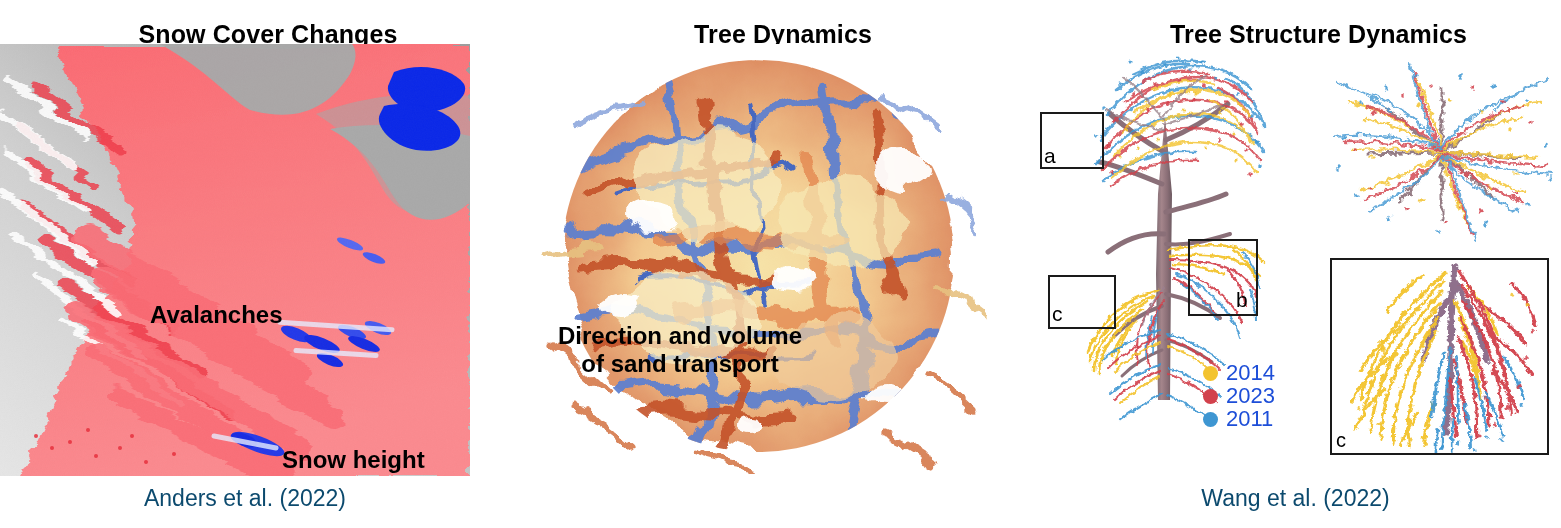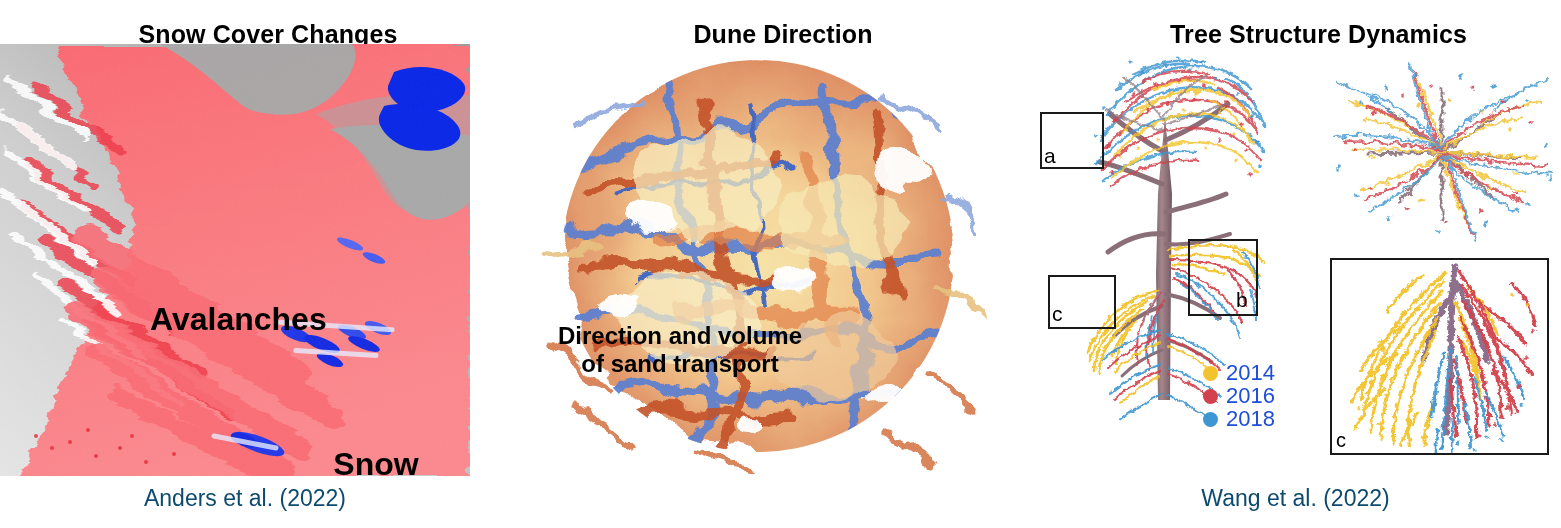--- a/index.html
+++ b/index.html
@@ -23,21 +23,21 @@
   }
 
   
   #snow-figure{
     position:absolute;left:0;top:44px;width:470px;height:432px;overflow:hidden;
     background:linear-gradient(150deg,#9a9a9a 0%,#a5a5a5 28%,#c2c2c2 55%,#d8d8d8 75%,#e2e2e2 100%);
   }
   #snow-figure .layer{position:absolute;inset:0;}
   .snow-label{
     position:absolute;color:#000;font-weight:bold;font-family:"Liberation Sans",sans-serif;
-    font-size:32px;text-align:center;line-height:1.12;white-space:pre-line;
+    font-size:24px;text-align:center;line-height:1.12;white-space:pre-line;
   }
   #snow-label-avalanches{left:150px;top:258px;}
   #snow-label-decrease{left:282px;top:403px;}
   #snow-caption{top:485px;}
 
   
   #dune-figure{position:absolute;left:20px;top:44px;width:500px;height:430px;overflow:hidden;background:#d946ef;}
   #dune-figure .layer{position:absolute;inset:0;}
   .dune-label{
     position:absolute;color:#000;font-weight:bold;font-family:"Liberation Sans",sans-serif;
@@ -190,21 +190,21 @@
 
       <div class="snow-label" id="snow-label-avalanches">Avalanches</div>
       <div class="snow-label" id="snow-label-decrease">Snow height
 decrease</div>
     </div>
 
     <div class="panel-caption" id="snow-caption">Anders et al. (2022)</div>
   </div>
 
   <div class="panel" id="panel-dune">
-    <div class="panel-title">Dune Direction</div>
+    <div class="panel-title">Tree Dynamics</div>
 
     <div id="dune-figure">
       <svg class="layer" viewBox="0 0 500 430" preserveAspectRatio="none">
         <defs>
           <radialGradient id="duneBody" cx="0.5" cy="0.52" r="0.62">
             <stop offset="0%" stop-color="#f6e3a8"></stop>
             <stop offset="45%" stop-color="#f2c88e"></stop>
             <stop offset="80%" stop-color="#e09468"></stop>
             <stop offset="100%" stop-color="#d5794c"></stop>
           </radialGradient>
@@ -700,25 +700,25 @@
         <div id="inset-c-label">c</div>
       </div>
 
       <div id="tree-legend" style="position:absolute;left:173px;top:318px;">
         <div class="legend-row">
           <span class="legend-dot" style="background:#f3c32e"></span>
           <span class="legend-text">2014</span>
         </div>
         <div class="legend-row">
           <span class="legend-dot" style="background:#d2414c"></span>
-          <span class="legend-text">2016</span>
+          <span class="legend-text">2023</span>
         </div>
         <div class="legend-row">
           <span class="legend-dot" style="background:#3e96d2"></span>
-          <span class="legend-text">2018</span>
+          <span class="legend-text">2011</span>
         </div>
       </div>
     </div>
 
     <div id="tree-license">© CC BY-NC-ND 4.0</div>
     <div class="panel-caption" id="tree-caption" style="left:0;right:0;">Wang et al. (2022)</div>
   </div>
 
   <div class="roi-box" id="roi-a"></div>
   <div class="roi-label" id="roi-a-label">a</div>

